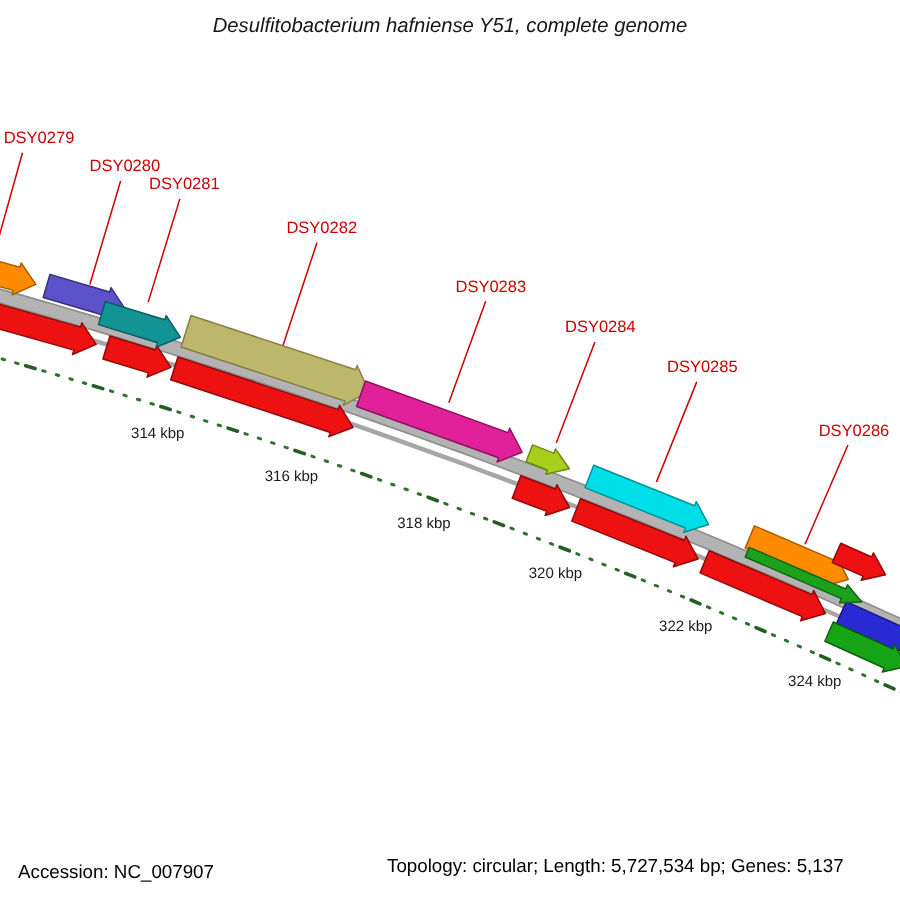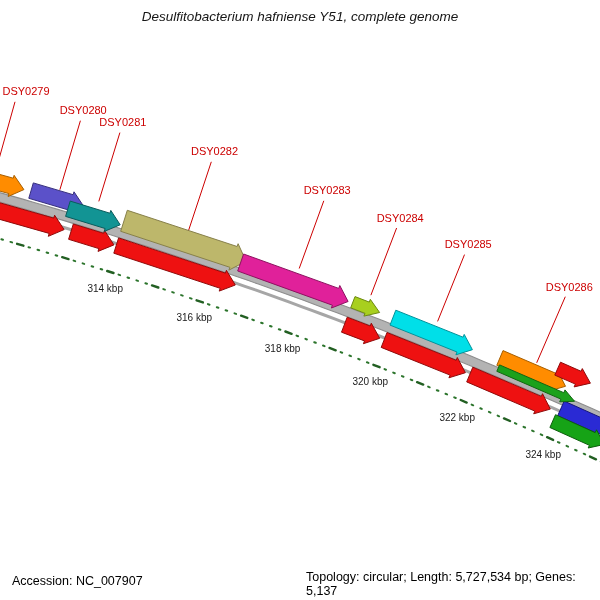--- a/index.html
+++ b/index.html
@@ -8,21 +8,21 @@
     font-family:"Liberation Sans",sans-serif;
   }
   .title{
     position:absolute;top:9px;left:0;width:600px;text-align:center;
     font-style:italic;font-size:13.5px;color:#151515;
   }
   #map-svg{position:absolute;top:0;left:0;}
   #map-svg text{font-family:"Liberation Sans",sans-serif;}
   .statusbar{position:absolute;top:570px;left:0;width:600px;height:22px;font-size:12.5px;color:#000;}
   .acc{position:absolute;left:12px;top:4px;}
-  .sum{position:absolute;left:258px;top:0;margin-left:48px;}
+  .sum{position:absolute;left:258px;top:0;}
 </style>
 </head>
 <body>
 
 <svg id="map-svg" width="600" height="600" viewBox="0 0 600 600">
     <g>
       <path d="M-46.3,184.6L-34.9,187.7L-23.4,190.8L-12.0,194.0L-0.5,197.2L10.9,200.4L22.3,203.7L33.7,207.0L45.1,210.3L56.5,213.7L67.9,217.1L79.3,220.6L90.6,224.0L102.0,227.5L113.3,231.0L124.6,234.6L136.0,238.2L147.3,241.8L158.6,245.5L169.8,249.2L181.1,252.9L192.4,256.6L203.6,260.4L214.9,264.2L226.1,268.1L237.3,272.0L248.6,275.9L259.8,279.8L271.0,283.8L282.1,287.8L293.3,291.9L304.5,295.9L315.6,300.0L326.7,304.2L337.9,308.3L349.0,312.5L360.1,316.7L371.1,321.0L382.2,325.3L393.3,329.6L404.3,334.0L415.4,338.4L426.4,342.8L437.4,347.2L448.4,351.7L459.4,356.2L470.4,360.7L481.3,365.3L492.3,369.9L503.2,374.5L514.1,379.2L525.0,383.9L535.9,388.6L546.8,393.4L557.7,398.2L568.5,403.0L579.4,407.8L590.2,412.7L601.0,417.6L611.8,422.6" stroke="#b3b3b3" stroke-width="9" fill="none"></path>
       <path d="M-45.1,180.2L-33.7,183.3L-22.2,186.5L-10.7,189.7L0.7,192.9L12.1,196.1L23.6,199.4L35.0,202.7L46.4,206.0L57.8,209.4L69.2,212.8L80.6,216.2L91.9,219.7L103.3,223.2L114.6,226.7L126.0,230.3L137.3,233.9L148.6,237.5L159.9,241.2L171.2,244.9L182.5,248.6L193.8,252.4L205.1,256.2L216.3,260.0L227.6,263.8L238.8,267.7L250.1,271.6L261.3,275.6L272.5,279.6L283.7,283.6L294.8,287.6L306.0,291.7L317.2,295.8L328.3,299.9L339.4,304.1L350.6,308.3L361.7,312.5L372.8,316.8L383.9,321.1L394.9,325.4L406.0,329.8L417.0,334.2L428.1,338.6L439.1,343.0L450.1,347.5L461.1,352.0L472.1,356.6L483.1,361.2L494.0,365.8L505.0,370.4L515.9,375.1L526.8,379.8L537.7,384.5L548.6,389.3L559.5,394.1L570.4,398.9L581.2,403.7L592.1,408.6L602.9,413.5L613.7,418.5" stroke="#8d8d8d" stroke-width="1.1" fill="none"></path>
       <path d="M-47.5,188.9L-36.0,192.0L-24.6,195.2L-13.2,198.3L-1.7,201.5L9.7,204.8L21.1,208.0L32.5,211.3L43.9,214.7L55.2,218.0L66.6,221.4L77.9,224.9L89.3,228.3L100.6,231.8L112.0,235.3L123.3,238.9L134.6,242.5L145.9,246.1L157.2,249.8L168.4,253.4L179.7,257.2L191.0,260.9L202.2,264.7L213.4,268.5L224.7,272.3L235.9,276.2L247.1,280.1L258.3,284.1L269.4,288.0L280.6,292.0L291.8,296.1L302.9,300.1L314.0,304.2L325.2,308.4L336.3,312.5L347.4,316.7L358.5,320.9L369.5,325.2L380.6,329.5L391.6,333.8L402.7,338.2L413.7,342.5L424.7,346.9L435.7,351.4L446.7,355.9L457.7,360.4L468.6,364.9L479.6,369.5L490.5,374.1L501.4,378.7L512.4,383.3L523.3,388.0L534.1,392.8L545.0,397.5L555.9,402.3L566.7,407.1L577.5,411.9L588.4,416.8L599.2,421.7L609.9,426.6" stroke="#8d8d8d" stroke-width="1.1" fill="none"></path>
       <path d="M-49.2,195.2L-37.7,198.3L-26.3,201.4L-14.9,204.6L-3.5,207.8L7.9,211.0L19.3,214.3L30.6,217.6L42.0,220.9L53.4,224.3L64.7,227.7L76.1,231.1L87.4,234.5L98.7,238.0L110.0,241.5L121.3,245.1L132.6,248.7L143.9,252.3L155.2,255.9L166.4,259.6L177.7,263.3L188.9,267.1L200.1,270.9L211.3,274.7L222.5,278.5L233.7,282.4L244.9,286.3L256.1,290.2L267.3,294.2L278.4,298.2L289.5,302.2L300.7,306.3L311.8,310.3L322.9,314.5L334.0,318.6L345.1,322.8L356.1,327.0L367.2,331.3L378.2,335.5L389.3,339.9L400.3,344.2L411.3,348.6L422.3,353.0L433.3,357.4L444.2,361.9L455.2,366.4L466.1,370.9L477.1,375.5L488.0,380.0L498.9,384.7L509.8,389.3L520.7,394.0L531.5,398.7L542.4,403.5L553.2,408.2L564.1,413.0L574.9,417.9L585.7,422.7L596.5,427.6L607.2,432.6" stroke="#a6a6a6" stroke-width="3" fill="none"></path>

